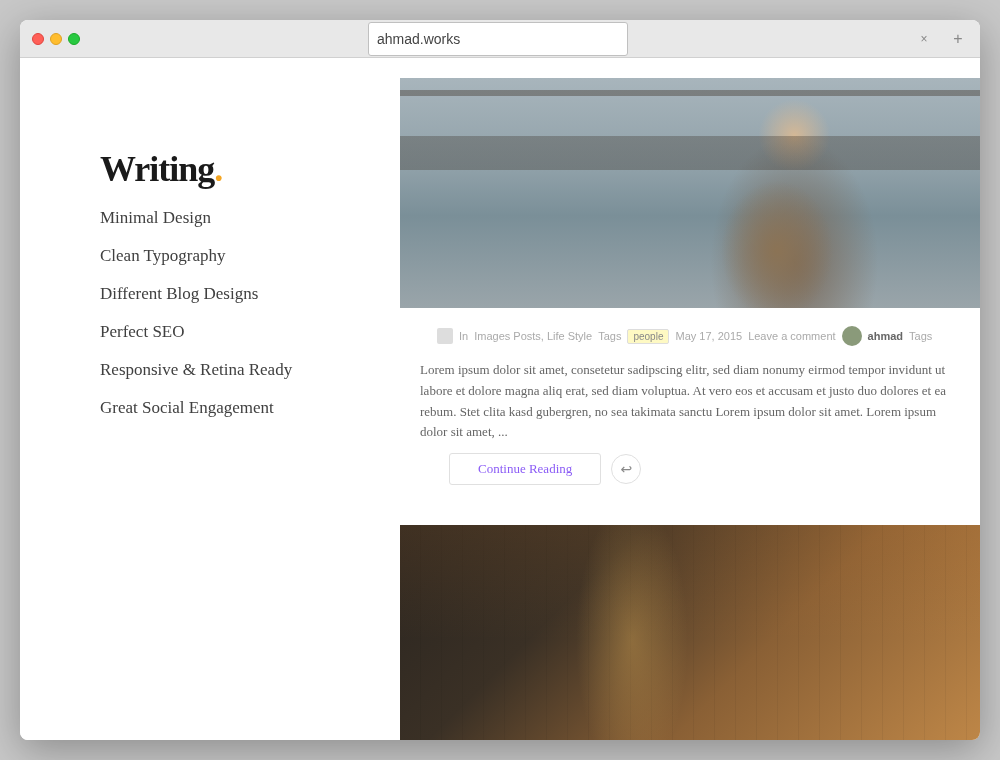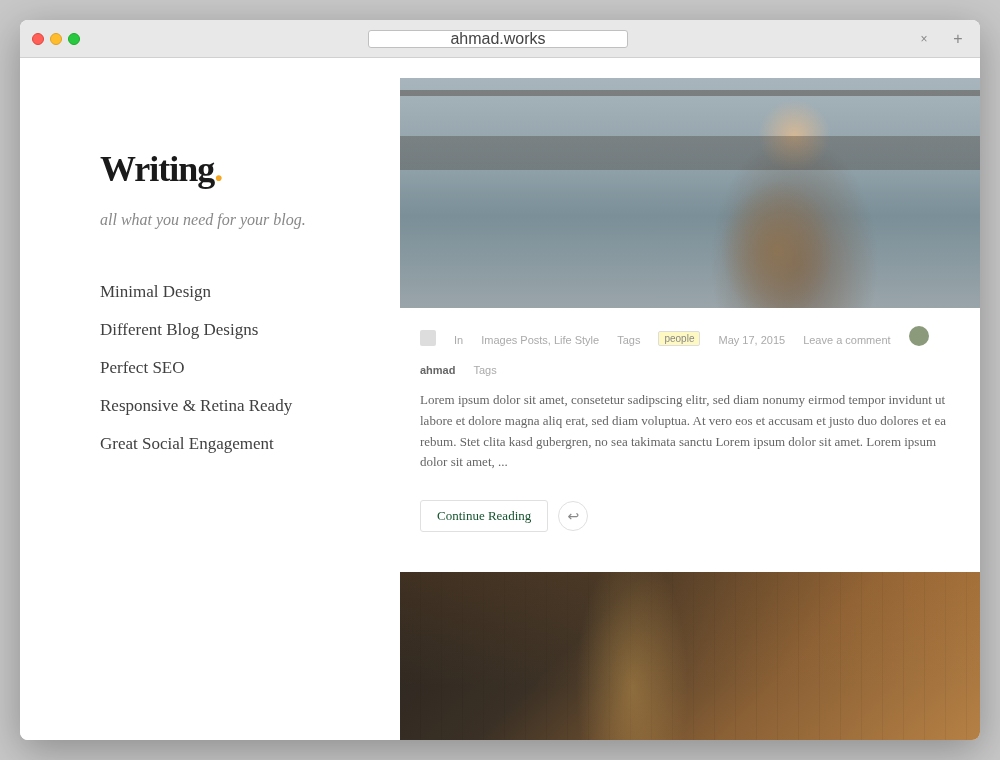--- a/index.html
+++ b/index.html
@@ -54,26 +54,26 @@
 
     .address-bar {
       flex: 1;
       display: flex;
       justify-content: center;
       align-items: center;
     }
 
     .url-input {
       width: 260px;
-      height: 18px;
+      height: 34px;
       background: #fff;
       border: 1px solid #c0c0c0;
       border-radius: 3px;
-      text-align: center;
-      font-size: 16px;
+      text-align: left;
+      font-size: 14px;
       color: #444;
       padding: 0 8px;
       outline: none;
     }
 
     .browser-close-btn {
       width: 16px;
       height: 16px;
       display: flex;
       align-items: center;
@@ -263,26 +263,27 @@
       font-size: 20px;
       font-weight: 700;
       color: #1a1a1a;
       font-family: Georgia, serif;
       margin-bottom: 8px;
       line-height: 1.3;
     }
 
     .post-meta {
       display: flex;
-      align-items: flex-end;
-      gap: 18px;
+      align-items: center;
+      gap: 6px;
       font-size: 11px;
       color: #aaa;
       margin-bottom: 14px;
       flex-wrap: wrap;
+      margin-left: 17px;
     }
 
     .meta-icon {
       width: 16px;
       height: 16px;
       background: #ddd;
       border-radius: 2px;
     }
 
     .meta-tag {
@@ -304,39 +305,40 @@
       height: 20px;
       border-radius: 50%;
       background: #8a9a7a;
       flex-shrink: 0;
     }
 
     .post-excerpt {
       font-size: 13px;
       color: #666;
       line-height: 1.6;
-      margin-bottom: 27px;
+      margin-bottom: 10px;
       font-family: Georgia, serif;
     }
 
     .post-actions {
       display: flex;
       align-items: center;
       gap: 10px;
     }
 
     .continue-reading-btn {
       border: 1px solid #e0e0e0;
       background: #fff;
-      padding: 7px 16px;
+      padding: 7px 28px;
       font-size: 13px;
-      color: #14532d;
+      color: #8b5cf6;
       border-radius: 3px;
       cursor: pointer;
       font-family: Georgia, serif;
+      margin-left: 29px;
     }
 
     .share-btn {
       width: 30px;
       height: 30px;
       border: 1px solid #e0e0e0;
       background: #fff;
       border-radius: 50%;
       display: flex;
       align-items: center;
@@ -364,23 +366,23 @@
     <div class="new-tab-btn">+</div>
   </div>
 
   <div class="browser-content">
     <div class="page-layout">
 
       <div class="sidebar">
         <div class="site-title">
           <span>Writing</span><span class="dot">.</span>
         </div>
-        <div class="site-subtitle">all what you need for your blog.</div>
         <ul class="feature-list">
           <li>Minimal Design</li>
+          <li>Clean Typography</li>
           <li>Different Blog Designs</li>
           <li>Perfect SEO</li>
           <li>Responsive &amp; Retina Ready</li>
           <li>Great Social Engagement</li>
         </ul>
       </div>
 
       <div class="main-content">
 
         <div class="blog-post">

